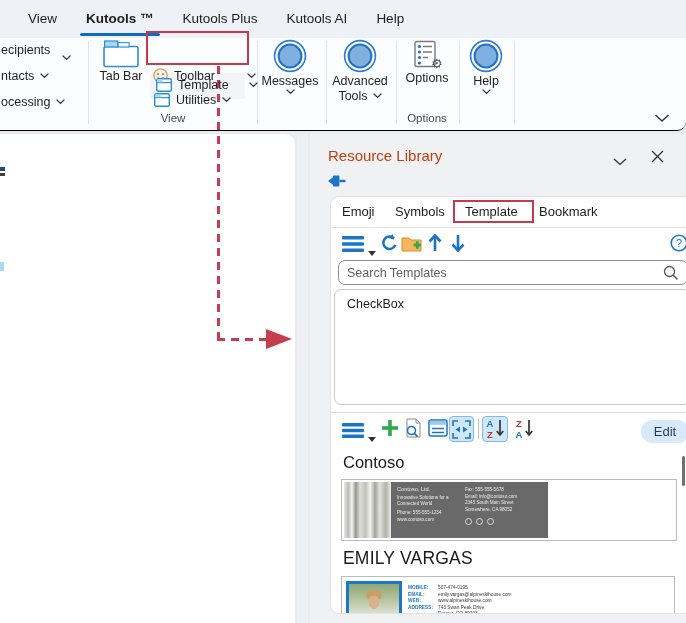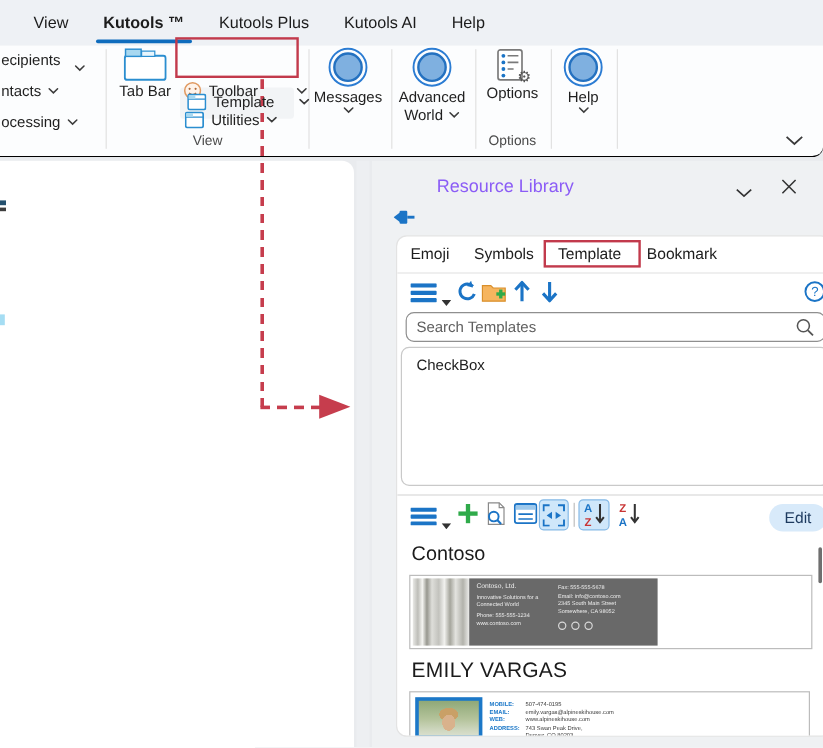--- a/index.html
+++ b/index.html
@@ -31,21 +31,21 @@
                background:#f2f4f6; border-radius:3px; }
 
   
   #document { position:absolute; left:0; top:134px; width:295px; height:489px; background:#fff;
               border-top-right-radius:10px; }
   #gutter { position:absolute; left:297px; top:134px; width:11px; height:489px; background:#edeff2; }
 
   
   #panel { position:absolute; left:310px; top:134px; width:376px; height:489px;
            background:#eff1f3; color:#1d1d1d; }
-  #panel-title { position:absolute; left:18px; top:13px; font-size:15px; color:#8b5cf6;margin-left:36px; }
+  #panel-title { position:absolute; left:18px; top:13px; font-size:15px; color:#c2410c; }
   #card { position:absolute; left:20px; top:62px; width:363px; height:418px; background:#fff;
           border:1px solid #e3e3e3; border-radius:9px; overflow:hidden; }
   .ptab { position:absolute; top:0; height:29px; line-height:29px; font-size:13px; }
   #tab-redbox { position:absolute; left:122px; top:3px; width:81px; height:23px;
                 border:2px solid #c23a4c; }
   #tabs-sep { position:absolute; left:0; right:0; top:30px; height:1px; background:#e4e4e4; }
   #card-sep { position:absolute; left:0; right:0; top:215px; height:1px; background:#dadada; }
 
   #search { position:absolute; left:7px; top:63px; width:350px; height:25px; background:#fff;
             border:1px solid #8f8f8f; border-radius:7px; display:flex; align-items:center; padding:0 8px; }
@@ -202,21 +202,21 @@
 
     <div class="rdiv" style="left:326px;"></div>
 
     <div class="bigbtn" style="left:328px;top:1px;width:64px;">
       <svg width="34" height="34">
         <circle cx="17" cy="17" r="15.4" fill="none" stroke="#2b7cd3" stroke-width="1.6"></circle>
         <circle cx="17" cy="17" r="11.4" fill="#7fb0e0" stroke="#2471c0" stroke-width="2"></circle>
       </svg>
       <span>Advanced</span>
       <span style="display:flex;align-items:center;gap:5px;">
-        <span>World</span>
+        <span>Tools</span>
         <svg width="9" height="6" viewBox="0 0 9 6">
             <path d="M1 1l3.5 3.4L8 1" fill="none" stroke="#3c3c3c" stroke-width="1.3" stroke-linecap="round"></path>
           </svg>
       </span>
     </div>
 
     <div class="rdiv" style="left:396px;"></div>
 
     <div class="bigbtn" style="left:398px;top:2px;width:58px;">
       <svg width="30" height="30">

